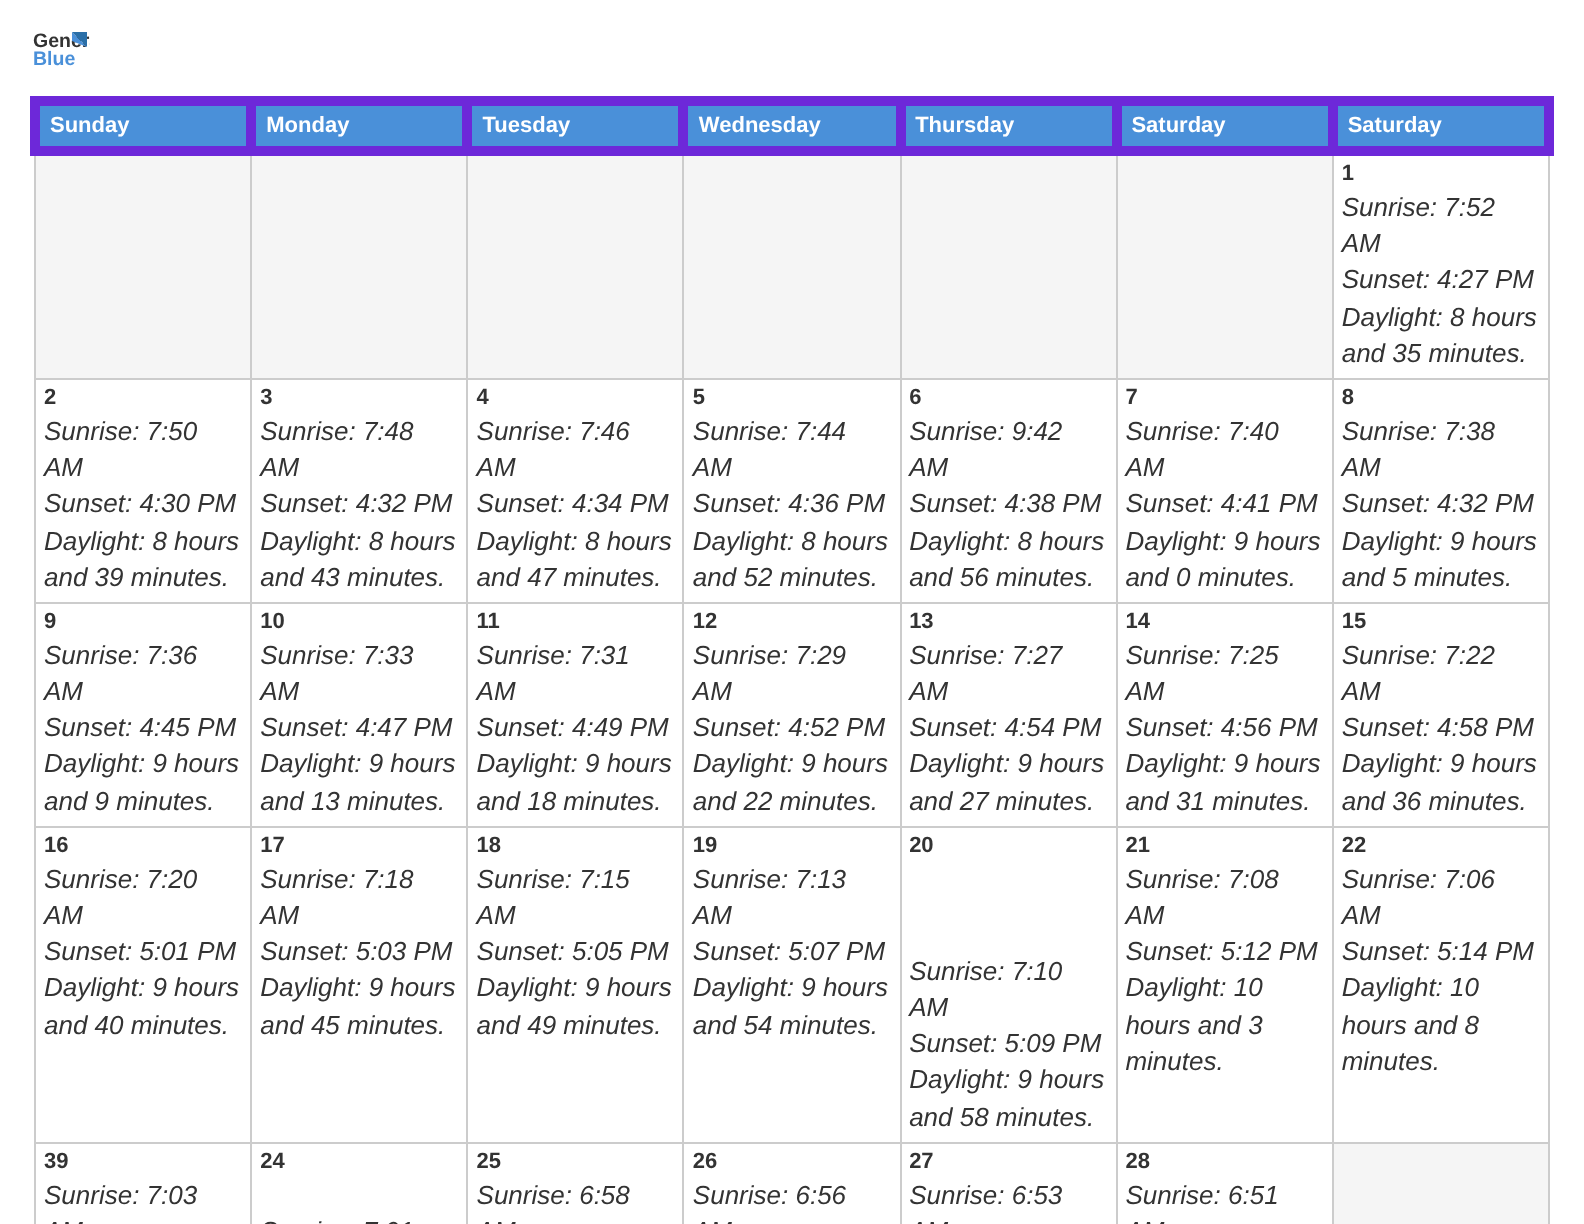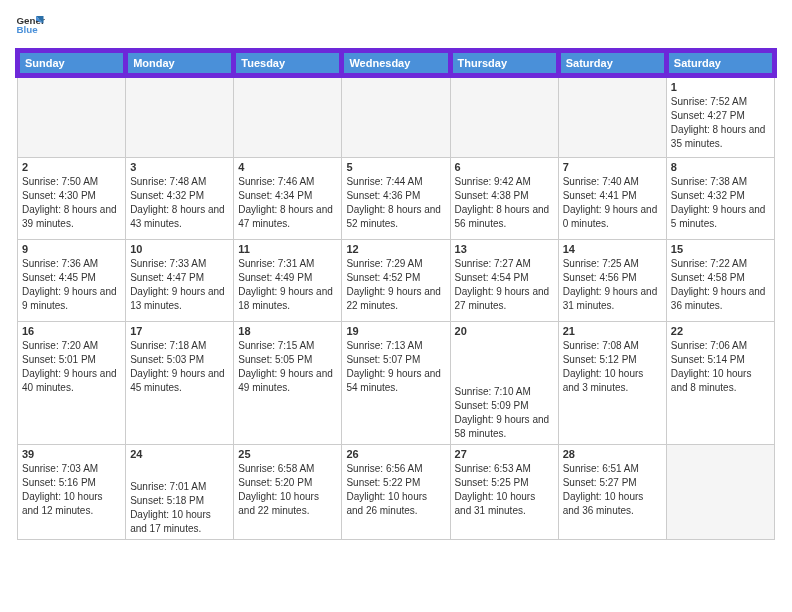--- a/index.html
+++ b/index.html
@@ -71,23 +71,24 @@
       background: #f5f5f5;
     }
     .day-number {
       font-size: 11px;
       font-weight: bold;
       color: #333;
       display: block;
       margin-bottom: 2px;
     }
     .day-info {
-      font-size: 10px;
+      font-size: 13px;
       color: #333;
       line-height: 1.4;
+      font-style: italic;
     }
     .week-row td {
       height: 82px;
     }
   </style>
 </head>
 <body>
 
 <div class="page">
   <div class="header">

